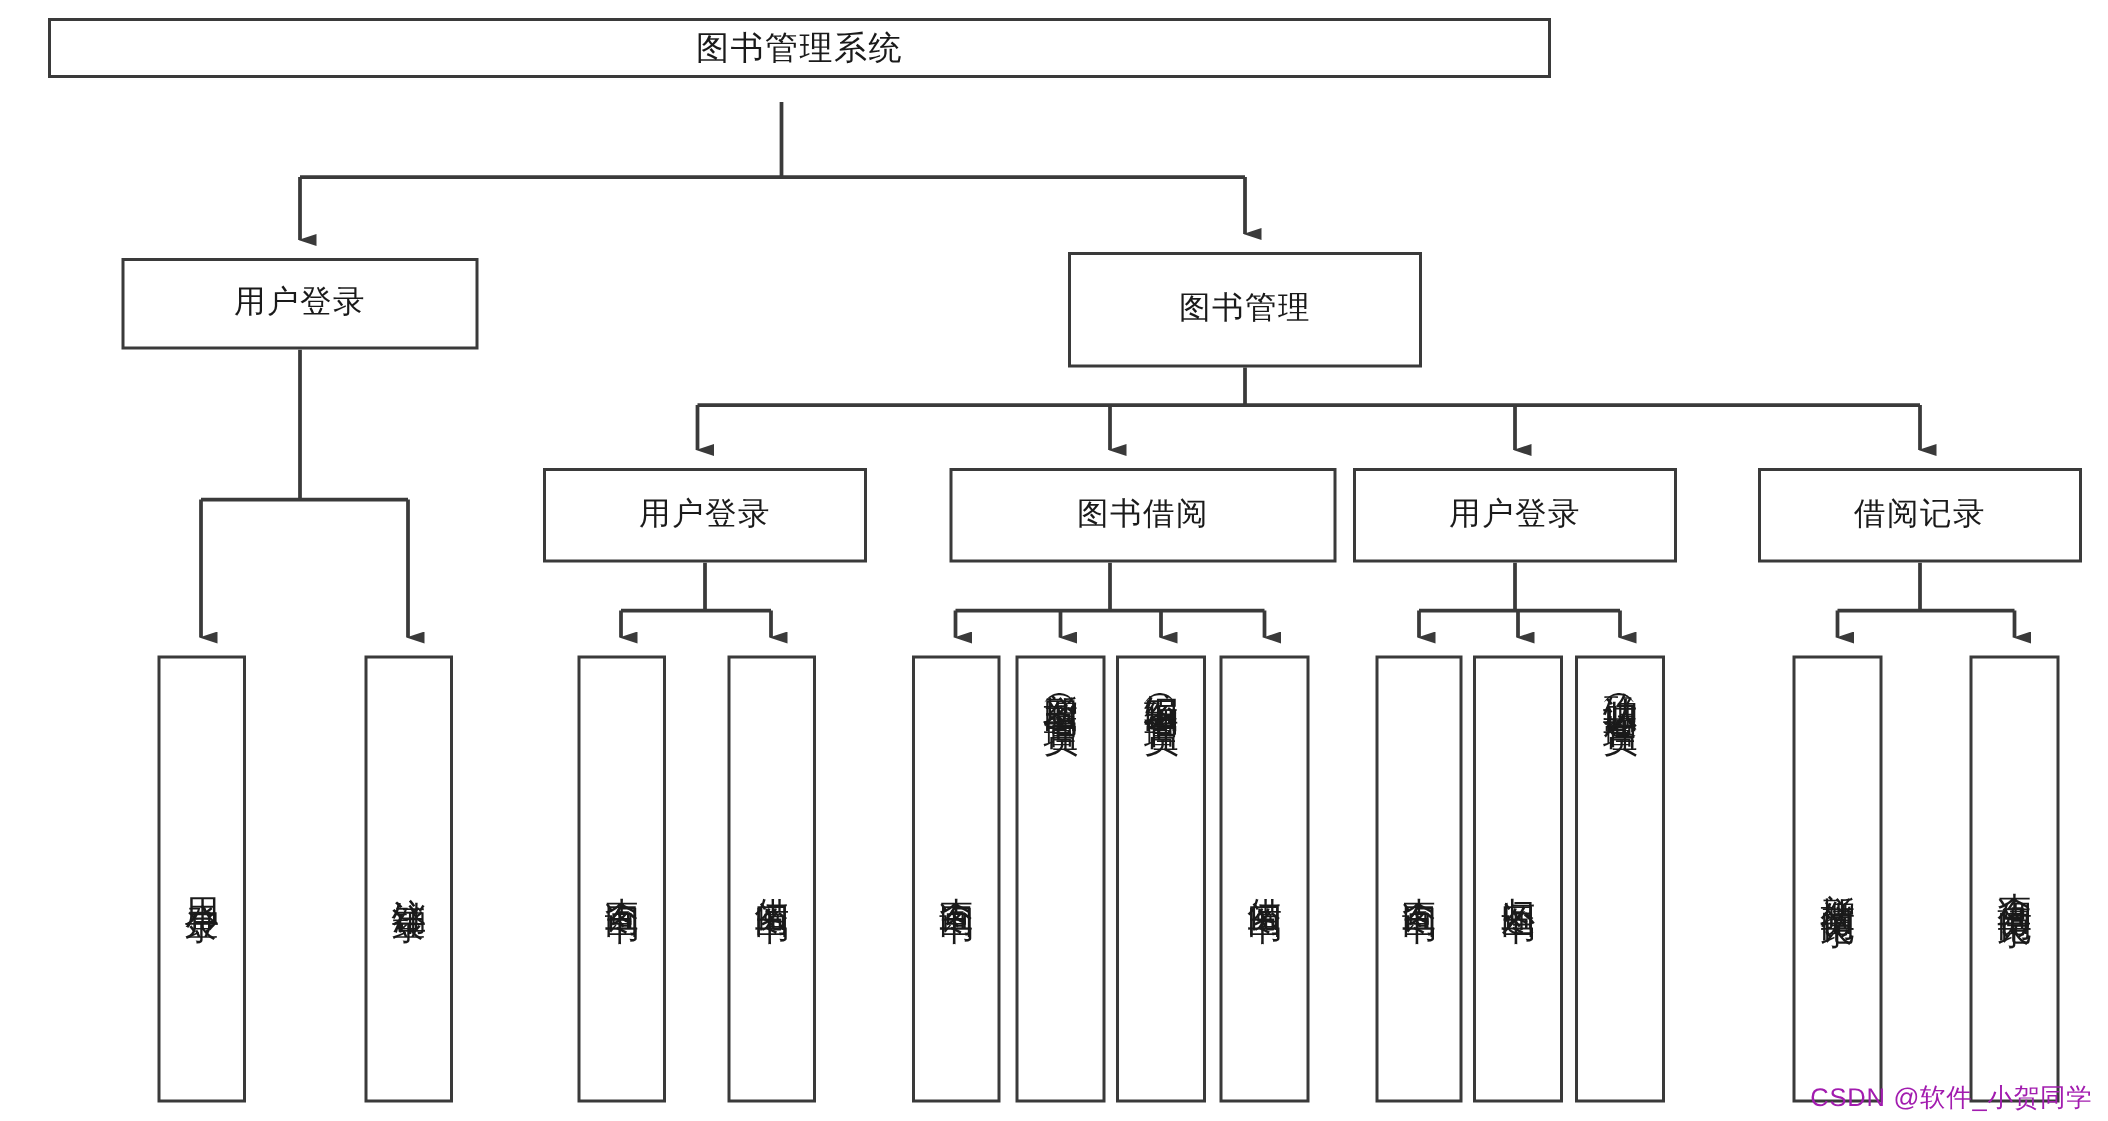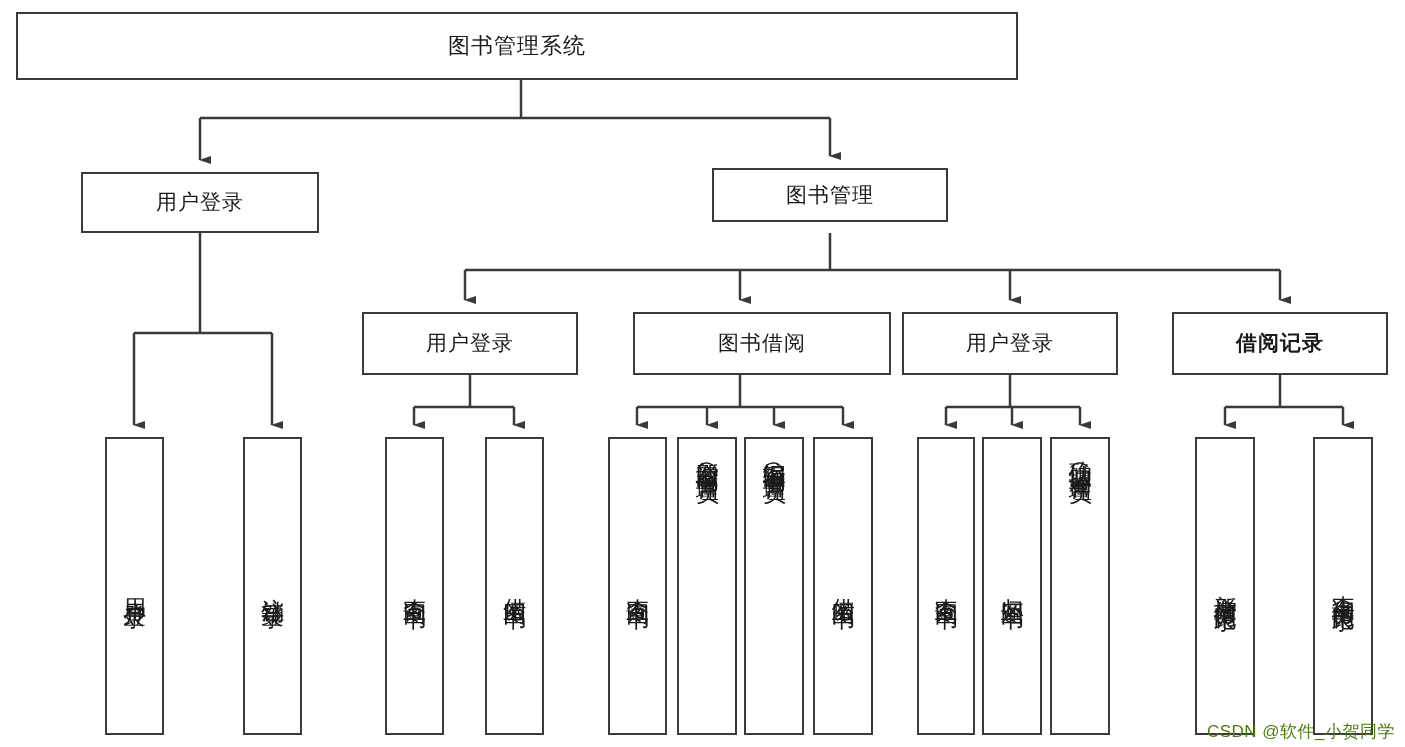--- a/index.html
+++ b/index.html
@@ -50,21 +50,21 @@
   }
   .v-node.center-text{align-items:center;}
   .v-node.top-text{align-items:flex-start;}
   .v-node.top-text .lbl{margin-top:4px;}
 
   #watermark{
     position:absolute;
     right:10px;
     bottom:4px;
     font-size:17px;
-    color:#4d7c0f;
+    color:#a21caf;
     letter-spacing:0.5px;
     white-space:nowrap;
     pointer-events:none;
   }
 </style>
 </head>
 <body>
 
 <div id="stage">
 
@@ -111,41 +111,41 @@
       <path d="M1012,407 L1012,425" marker-end="url(#ah)"></path>
       <path d="M1080,407 L1080,425" marker-end="url(#ah)"></path>
 
       <path d="M1280,375 L1280,407"></path>
       <path d="M1225,407 L1343,407"></path>
       <path d="M1225,407 L1225,425" marker-end="url(#ah)"></path>
       <path d="M1343,407 L1343,425" marker-end="url(#ah)"></path>
     </g>
   </svg>
 
-  <div class="node h-node title-node" style="left:16px;top:12px;width:1002px;height:68px;">
+  <div class="node h-node title-node" style="left:32px;top:12px;width:1002px;height:40px;">
     <span class="lbl">图书管理系统</span>
   </div>
 
   <div class="node h-node" style="left:81px;top:172px;width:238px;height:61px;">
     <span class="lbl">用户登录</span>
   </div>
-  <div class="node h-node" style="left:712px;top:168px;width:236px;height:54px;">
+  <div class="node h-node" style="left:712px;top:168px;width:236px;height:77px;">
     <span class="lbl">图书管理</span>
   </div>
 
   <div class="node h-node" style="left:362px;top:312px;width:216px;height:63px;">
     <span class="lbl">用户登录</span>
   </div>
   <div class="node h-node" style="left:633px;top:312px;width:258px;height:63px;">
     <span class="lbl">图书借阅</span>
   </div>
   <div class="node h-node" style="left:902px;top:312px;width:216px;height:63px;">
     <span class="lbl">用户登录</span>
   </div>
-  <div class="node h-node" style="left:1172px;top:312px;width:216px;height:63px;font-weight:bold;">
+  <div class="node h-node" style="left:1172px;top:312px;width:216px;height:63px;">
     <span class="lbl">借阅记录</span>
   </div>
 
   <div class="node v-node center-text" style="left:105px;top:437px;width:59px;height:298px;">
     <span class="lbl">用户登录</span>
   </div>
   <div class="node v-node center-text" style="left:243px;top:437px;width:59px;height:298px;">
     <span class="lbl">注销登录</span>
   </div>
 

